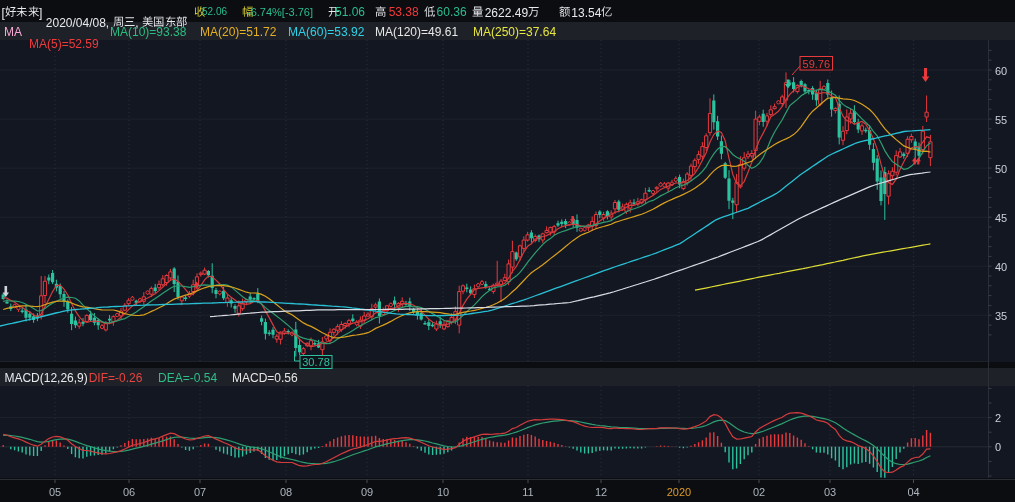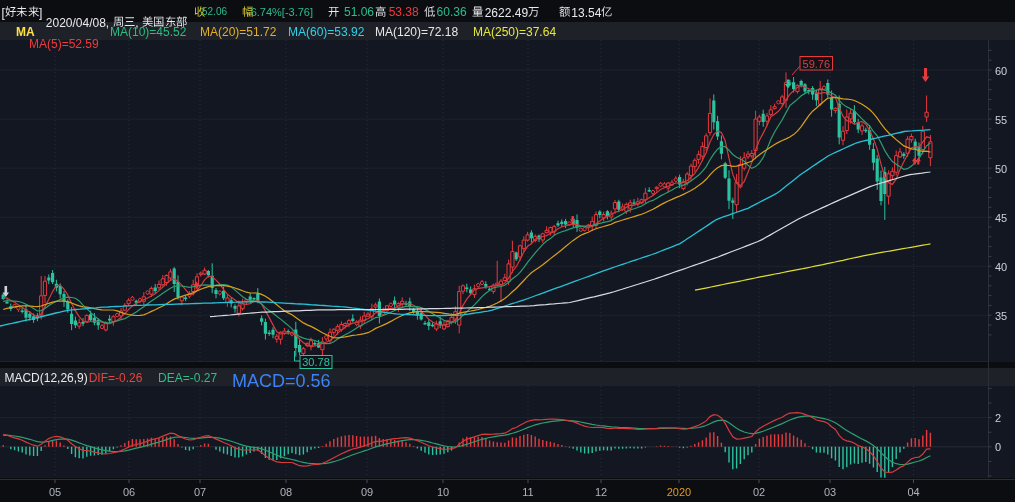--- a/index.html
+++ b/index.html
@@ -195,44 +195,44 @@
         <path transform="translate(0,10.83) scale(0.01140,-0.01140)" d="M549.1903076171875 645.3306884765625H955.8704833984375V574.2091064453125H549.1903076171875ZM577.0499267578125 840.140380859375 653.8516845703125 827.7301025390625Q636.6317138671875 730.6099853515625 610.0466918945312 640.81982421875Q583.461669921875 551.0296630859375 547.0115966796875 474.01953125Q510.5615234375 397.0093994140625 463.0513916015625 337.83935546875Q457.9312744140625 345.9095458984375 448.361083984375 357.90484619140625Q438.7908935546875 369.900146484375 428.440673828125 381.89544677734375Q418.0904541015625 393.8907470703125 409.4102783203125 400.5709228515625Q452.6302490234375 451.8408203125 484.76519775390625 521.1957397460938Q516.900146484375 590.5506591796875 539.9500732421875 671.7105712890625Q563 752.8704833984375 577.0499267578125 840.140380859375ZM811.1295166015625 609.8096923828125 885.421142578125 599.739501953125Q857.981201171875 432.4696044921875 807.8462524414062 303.27459716796875Q757.7113037109375 174.07958984375 676.7713623046875 79.299560546875Q595.8314208984375 -15.48046875 474.9515380859375 -81.0904541015625Q470.6114501953125 -73.4102783203125 462.041259765625 -61.8900146484375Q453.4710693359375 -50.3697509765625 444.120849609375 -38.54449462890625Q434.7706298828125 -26.71923828125 426.48046875 -19.4290771484375Q543.240234375 37.6707763671875 619.9500732421875 125.07562255859375Q696.659912109375 212.48046875 742.1497802734375 333.1302490234375Q787.6396484375 453.780029296875 811.1295166015625 609.8096923828125ZM577.4710693359375 582.4493408203125Q608.52099609375 450.1497802734375 660.7908935546875 332.2901611328125Q713.060791015625 214.4305419921875 788.6356811523438 124.6707763671875Q864.2105712890625 34.9110107421875 964.48046875 -14.9189453125Q955.80029296875 -21.819091796875 945.6450805664062 -32.4493408203125Q935.4898681640625 -43.07958984375 926.7246704101562 -54.4898681640625Q917.95947265625 -65.900146484375 911.83935546875 -75.7503662109375Q809.2293701171875 -19.020263671875 732.7644653320312 76.94464111328125Q656.299560546875 172.9095458984375 603.1396484375 298.42437744140625Q549.979736328125 423.939208984375 515.979736328125 568.6490478515625ZM323.7894287109375 825.3603515625H398.2510986328125V-80.7503662109375H323.7894287109375ZM92.1700439453125 100.0390625 84.539794921875 171.380615234375 118.6302490234375 202.1309814453125 358.240234375 280.720703125Q360.9703369140625 265.140380859375 366.3704833984375 246.41497802734375Q371.7706298828125 227.6895751953125 376.28076171875 215.6693115234375Q289.940673828125 184.83935546875 237.1005859375 165.14434814453125Q184.260498046875 145.4493408203125 155.72540283203125 133.279296875Q127.1903076171875 121.1092529296875 113.65521240234375 113.85418701171875Q100.1201171875 106.59912109375 92.1700439453125 100.0390625ZM92.1700439453125 100.0390625Q89.3900146484375 109.8892822265625 84.24493408203125 122.6895751953125Q79.099853515625 135.4898681640625 73.17474365234375 148.09515380859375Q67.2496337890625 160.700439453125 61.1295166015625 168.9906005859375Q71.859619140625 175.5506591796875 84.07958984375 191.3306884765625Q96.299560546875 207.1107177734375 96.299560546875 236.8907470703125V728.8704833984375H169.76123046875V169.8299560546875Q169.76123046875 169.8299560546875 158.0810546875 163.07489013671875Q146.40087890625 156.31982421875 130.96563720703125 145.19970703125Q115.5303955078125 134.07958984375 103.8502197265625 122.09442138671875Q92.1700439453125 110.1092529296875 92.1700439453125 100.0390625Z" fill="#ddd334"></path>
       </svg></div>
     <div style="position:absolute;left:202px;top:5.0px;font-size:10px;line-height:14px;white-space:pre"><span style="color:#2bbd8d">52.06</span></div>
     <div style="position:absolute;left:242.4px;top:5.0px;font-size:12px;line-height:14px;white-space:pre"><svg width="11.4" height="14.2" viewBox="0 0 11.4 14.2" style="display:inline-block;vertical-align:-2.5px">
         <path transform="translate(0,10.83) scale(0.01140,-0.01140)" d="M197.4493408203125 839.140380859375H262.3306884765625V-79.7503662109375H197.4493408203125ZM66.2293701171875 650.2105712890625H370.0499267578125V582.9891357421875H124.48046875V126.19970703125H66.2293701171875ZM339.95947265625 650.2105712890625H397.04052734375V209.0810546875Q397.04052734375 189.060791015625 392.95550537109375 173.6505126953125Q388.8704833984375 158.240234375 376.140380859375 148.9500732421875Q363.020263671875 140.2698974609375 344.9070336126512 137.90484619140625Q326.79380355342744 135.539794921875 300.6302490234375 135.539794921875Q299.6302490234375 149.340087890625 293.68017578125 168.17547607421875Q287.7301025390625 187.0108642578125 280 200.64111328125Q298.539794921875 200.0311279296875 311.9830551147461 200.0311279296875Q325.4263153076172 200.0311279296875 331.1295166015625 200.0311279296875Q339.95947265625 200.64111328125 339.95947265625 210.64111328125ZM431.020263671875 788.3306884765625H951.7301025390625V725.3994140625H431.020263671875ZM547.7113037109375 595.2091064453125V479.16064453125H830.5491943359375V595.2091064453125ZM481.8299560546875 653.8502197265625H897.7706298828125V420.299560546875H481.8299560546875ZM470.9906005859375 178.7706298828125H913.43994140625V118.3494873046875H470.9906005859375ZM469.820556640625 14.8907470703125H913.8299560546875V-46.0904541015625H469.820556640625ZM436.780029296875 343.260498046875H938.700439453125V-77.140380859375H868.7489013671875V282.279296875H505.00146484375V-79.580322265625H436.780029296875ZM648.4696044921875 311.219970703125H713.3509521484375V-26.5101318359375H648.4696044921875Z" fill="#ddd334"></path>
       </svg></div>
     <div style="position:absolute;left:247px;top:5.0px;font-size:11px;line-height:14px;white-space:pre"><span style="color:#2bbd8d">-6.74%[-3.76]</span></div>
     <div style="position:absolute;left:328.0px;top:5.0px;font-size:12px;line-height:14px;white-space:pre"><svg width="11.4" height="14.2" viewBox="0 0 11.4 14.2" style="display:inline-block;vertical-align:-2.5px">
         <path transform="translate(0,10.83) scale(0.01140,-0.01140)" d="M89.4696044921875 774.7706298828125H917.7503662109375V703.0390625H89.4696044921875ZM52.3697509765625 417.6005859375H949.4102783203125V345.698974609375H52.3697509765625ZM648.59912109375 737.299560546875H725.9609375V-80.7503662109375H648.59912109375ZM292.71923828125 737.51953125H368.9110107421875V460.56005859375Q368.9110107421875 387.9500732421875 360.9110107421875 314.19500732421875Q352.9110107421875 240.43994140625 327.4110107421875 169.90484619140625Q301.9110107421875 99.3697509765625 250.71600341796875 34.919677734375Q199.52099609375 -29.5303955078125 113.52099609375 -83.5303955078125Q107.2308349609375 -74.460205078125 96.90557861328125 -64.3299560546875Q86.580322265625 -54.19970703125 75.36505126953125 -44.15447998046875Q64.1497802734375 -34.1092529296875 54.299560546875 -28.2091064453125Q135.179443359375 21.6707763671875 182.92437744140625 79.720703125Q230.6693115234375 137.7706298828125 254.3892822265625 200.9305419921875Q278.1092529296875 264.0904541015625 285.41424560546875 330.16534423828125Q292.71923828125 396.240234375 292.71923828125 460.9500732421875Z" fill="#e8eaee"></path>
       </svg></div>
-    <div style="position:absolute;left:344px;top:5.0px;font-size:12px;line-height:14px;white-space:pre"><span style="color:#2bbd8d">51.06</span></div>
+    <div style="position:absolute;left:335px;top:5.0px;font-size:12px;line-height:14px;white-space:pre"><span style="color:#2bbd8d">51.06</span></div>
     <div style="position:absolute;left:375.4px;top:5.0px;font-size:12px;line-height:14px;white-space:pre"><svg width="11.4" height="14.2" viewBox="0 0 11.4 14.2" style="display:inline-block;vertical-align:-2.5px">
         <path transform="translate(0,10.83) scale(0.01140,-0.01140)" d="M59.31982421875 735.6707763671875H937.2901611328125V670.179443359375H59.31982421875ZM285.8408203125 558.7691650390625V468.04052734375H718.7691650390625V558.7691650390625ZM210.9891357421875 614.1201171875H796.52099609375V413.299560546875H210.9891357421875ZM95.739501953125 357.2901611328125H881.1201171875V293.9688720703125H168.421142578125V-79.140380859375H95.739501953125ZM830.018798828125 357.2901611328125H905.04052734375V-0.3292236328125Q905.04052734375 -28.0296630859375 897.2254028320312 -41.3798828125Q889.4102783203125 -54.7301025390625 868.6099853515625 -62.8502197265625Q848.8096923828125 -69.580322265625 816.0944213867188 -70.8603515625Q783.379150390625 -72.140380859375 734.698974609375 -71.7503662109375Q732.138916015625 -58.7301025390625 725.1287841796875 -42.84478759765625Q718.11865234375 -26.95947265625 710.99853515625 -15.3292236328125Q733.0484619140625 -15.71923828125 754.218505859375 -16.1092529296875Q775.3885498046875 -16.499267578125 791.338623046875 -16.30426025390625Q807.2886962890625 -16.1092529296875 812.6787109375 -16.1092529296875Q830.018798828125 -15.499267578125 830.018798828125 -0.5491943359375ZM440.59912109375 826.3900146484375 513.301025390625 843.260498046875Q526.6910400390625 811.6505126953125 540.2510986328125 773.8704833984375Q553.8111572265625 736.0904541015625 559.981201171875 711.5303955078125L483.1591796875 689.2698974609375Q477.1591796875 715.659912109375 464.57415771484375 754.6349487304688Q451.9891357421875 793.6099853515625 440.59912109375 826.3900146484375ZM320.500732421875 234.5897216796875H705.6302490234375V28.6490478515625H320.500732421875V84.56005859375H638.4088134765625V178.6787109375H320.500732421875ZM281.3697509765625 234.5897216796875H351.9312744140625V-21.380615234375H281.3697509765625Z" fill="#e8eaee"></path>
       </svg></div>
     <div style="position:absolute;left:388.7px;top:5.0px;font-size:12px;line-height:14px;white-space:pre"><span style="color:#f13b3b">53.38</span></div>
     <div style="position:absolute;left:424.1px;top:5.0px;font-size:12px;line-height:14px;white-space:pre"><svg width="11.4" height="14.2" viewBox="0 0 11.4 14.2" style="display:inline-block;vertical-align:-2.5px">
         <path transform="translate(0,10.83) scale(0.01140,-0.01140)" d="M264.8690185546875 836.3603515625 335.9906005859375 815.4898681640625Q304.16064453125 729.1497802734375 261.13568115234375 644.07958984375Q218.1107177734375 559.0093994140625 168.000732421875 483.85418701171875Q117.8907470703125 408.698974609375 64.28076171875 350.9688720703125Q60.720703125 359.819091796875 53.320556640625 374.0694580078125Q45.92041015625 388.31982421875 37.6302490234375 403.0701904296875Q29.340087890625 417.820556640625 22.219970703125 426.060791015625Q71.1497802734375 476.500732421875 116.16461181640625 542.2456665039062Q161.179443359375 607.9906005859375 199.58428955078125 683.3455200195312Q237.9891357421875 758.700439453125 264.8690185546875 836.3603515625ZM167.51953125 578.6396484375 238.201171875 649.9312744140625 239.421142578125 648.9312744140625V-78.140380859375H167.51953125ZM426.861083984375 455.620849609375H951.0701904296875V385.279296875H426.861083984375ZM846.219970703125 837.6505126953125 909.981201171875 777.819091796875Q841.40087890625 754.47900390625 755.8306884765625 734.0039672851562Q670.260498046875 713.5289306640625 578.8353881835938 697.4189453125Q487.4102783203125 681.3089599609375 400.0701904296875 669.0889892578125Q397.900146484375 682.279296875 390.5 701.2847290039062Q383.099853515625 720.2901611328125 376.19970703125 731.700439453125Q460.759765625 744.3104248046875 548.759765625 761.1154174804688Q636.759765625 777.92041015625 714.539794921875 797.5054321289062Q792.31982421875 817.0904541015625 846.219970703125 837.6505126953125ZM652.0499267578125 743.499267578125H723.9515380859375Q727.781494140625 596.7098388671875 740.0513916015625 465.9102783203125Q752.3212890625 335.1107177734375 771.4461059570312 234.9110107421875Q790.5709228515625 134.7113037109375 816.380615234375 76.8914794921875Q842.1903076171875 19.0716552734375 873.31982421875 17.8516845703125Q887.419677734375 17.24169921875 897.1895751953125 55.00146484375Q906.95947265625 92.76123046875 912.3994140625 162.0108642578125Q919.1295166015625 155.3306884765625 929.479736328125 147.3704833984375Q939.8299560546875 139.4102783203125 950.18017578125 133.2301025390625Q960.5303955078125 127.0499267578125 967.260498046875 124.099853515625Q957.92041015625 48.0296630859375 943.3252563476562 5.359619140625Q928.7301025390625 -37.3104248046875 911.0249633789062 -54.22540283203125Q893.31982421875 -71.140380859375 873.539794921875 -71.140380859375Q827.9298095703125 -70.5303955078125 793.31982421875 -29.260498046875Q758.7098388671875 12.0093994140625 734.099853515625 86.279296875Q709.4898681640625 160.5491943359375 692.9898681640625 262.09912109375Q676.4898681640625 363.6490478515625 666.5748901367188 485.73406982421875Q656.659912109375 607.819091796875 652.0499267578125 743.499267578125ZM362.900146484375 -83.92041015625 357.8299560546875 -22.4290771484375 389.92041015625 4.3212890625 588.4898681640625 54.3509521484375Q587.7098388671875 40.380615234375 588.2098388671875 21.5701904296875Q588.7098388671875 2.759765625 590.4898681640625 -9.260498046875Q521.7301025390625 -28.5303955078125 479.5701904296875 -41.3603515625Q437.4102783203125 -54.1903076171875 414.4102783203125 -61.88531494140625Q391.4102783203125 -69.580322265625 380.240234375 -74.66534423828125Q369.0701904296875 -79.7503662109375 362.900146484375 -83.92041015625ZM362.900146484375 -83.92041015625Q361.1201171875 -74.8502197265625 356.56005859375 -62.91497802734375Q352 -50.979736328125 346.159912109375 -39.43450927734375Q340.31982421875 -27.8892822265625 334.979736328125 -20.7691650390625Q347.539794921875 -15.2091064453125 361.8697509765625 -2.0390625Q376.19970703125 11.1309814453125 376.19970703125 39.9110107421875V730.92041015625L447.1512451171875 710.8299560546875V-21.6895751953125Q447.1512451171875 -21.6895751953125 434.361083984375 -27.7496337890625Q421.5709228515625 -33.8096923828125 405.02569580078125 -43.4298095703125Q388.48046875 -53.0499267578125 375.6903076171875 -63.64508056640625Q362.900146484375 -74.240234375 362.900146484375 -83.92041015625ZM577.6895751953125 130.80029296875 632.940673828125 148.16064453125Q650.380615234375 118.04052734375 667.9906005859375 83.0303955078125Q685.6005859375 48.020263671875 700.9055786132812 15.20513916015625Q716.2105712890625 -17.6099853515625 724.6005859375 -42.56005859375L666.0093994140625 -64.48046875Q659.0093994140625 -39.140380859375 644.3994140625 -5.32525634765625Q629.7894287109375 28.4898681640625 612.45947265625 64.3900146484375Q595.1295166015625 100.2901611328125 577.6895751953125 130.80029296875Z" fill="#e8eaee"></path>
       </svg></div>
     <div style="position:absolute;left:436.6px;top:5.0px;font-size:12px;line-height:14px;white-space:pre"><span style="color:#2bbd8d">60.36</span></div>
     <div style="position:absolute;left:472.0px;top:5.0px;font-size:12px;line-height:14px;white-space:pre"><svg width="11.4" height="14.2" viewBox="0 0 11.4 14.2" style="display:inline-block;vertical-align:-2.5px">
         <path transform="translate(0,10.83) scale(0.01140,-0.01140)" d="M249.6114501953125 665.1700439453125V609.620849609375H747.098388671875V665.1700439453125ZM249.6114501953125 762.9298095703125V708.6005859375H747.098388671875V762.9298095703125ZM177.31982421875 807.92041015625H822.1201171875V564.6302490234375H177.31982421875ZM230.0513916015625 272.539794921875V215.380615234375H777.3682861328125V272.539794921875ZM230.0513916015625 373.299560546875V317.3603515625H777.3682861328125V373.299560546875ZM159.31982421875 420.0701904296875H851.43994140625V169.219970703125H159.31982421875ZM461.939208984375 403.1700439453125H535.2308349609375V-27.2698974609375H461.939208984375ZM52.3697509765625 522.3306884765625H949.4102783203125V464.6396484375H52.3697509765625ZM131.1201171875 114.060791015625H873.31982421875V61.2698974609375H131.1201171875ZM46.8798828125 3.1107177734375H954.900146484375V-55.140380859375H46.8798828125Z" fill="#e8eaee"></path>
       </svg></div>
     <div style="position:absolute;left:484.7px;top:5.0px;font-size:12px;line-height:14px;white-space:pre"><span style="color:#e8eaee">2622.49</span><svg width="11.4" height="14.2" viewBox="0 0 11.4 14.2" style="display:inline-block;vertical-align:-2.5px">
         <path transform="translate(0,10.83) scale(0.01140,-0.01140)" d="M62.4898681640625 764.9906005859375H938.5101318359375V691.3089599609375H62.4898681640625ZM374.900146484375 486.6505126953125H795.83935546875V413.7489013671875H374.900146484375ZM769.6787109375 486.6505126953125H847.04052734375Q847.04052734375 486.6505126953125 846.8455200195312 479.72540283203125Q846.6505126953125 472.80029296875 846.4555053710938 463.900146484375Q846.260498046875 455 845.8704833984375 449.659912109375Q839.6505126953125 328.1201171875 832.54052734375 242.8502197265625Q825.4305419921875 157.580322265625 817.1255493164062 101.05535888671875Q808.820556640625 44.5303955078125 797.820556640625 11.94537353515625Q786.820556640625 -20.6396484375 772.4305419921875 -36.19970703125Q754.7503662109375 -55.43994140625 734.68017578125 -62.6700439453125Q714.6099853515625 -69.900146484375 685.539794921875 -72.460205078125Q658.19970703125 -74.6302490234375 609.479736328125 -73.71527099609375Q560.759765625 -72.80029296875 509.31982421875 -69.9703369140625Q507.9298095703125 -53 501.05462646484375 -32.43450927734375Q494.179443359375 -11.8690185546875 482.939208984375 4.101318359375Q539.0390625 -1.11865234375 588.198974609375 -2.11865234375Q637.35888671875 -3.11865234375 657.3089599609375 -3.11865234375Q675.138916015625 -3.7286376953125 685.8339233398438 -1.2286376953125Q696.5289306640625 1.2713623046875 704.698974609375 9.0513916015625Q721.5289306640625 23.88134765625 733.0538940429688 74.01629638671875Q744.578857421875 124.1512451171875 753.4088134765625 221.301025390625Q762.23876953125 318.4508056640625 769.6787109375 473.020263671875ZM333.218505859375 705.2091064453125H410.9703369140625Q408.580322265625 620.2091064453125 402.38531494140625 530.5491943359375Q396.1903076171875 440.8892822265625 378.88531494140625 352.8994140625Q361.580322265625 264.9095458984375 327.55535888671875 184.33465576171875Q293.5303955078125 103.759765625 235.48046875 35.73480224609375Q177.4305419921875 -32.2901611328125 88.5506591796875 -81.6302490234375Q79.8704833984375 -66.8798828125 63.900146484375 -50.87445068359375Q47.9298095703125 -34.8690185546875 33.5694580078125 -23.8487548828125Q118.71923828125 21.3712158203125 173.4290771484375 84.49603271484375Q228.138916015625 147.620849609375 259.71380615234375 222.6005859375Q291.2886962890625 297.580322265625 306.338623046875 379.47503662109375Q321.3885498046875 461.3697509765625 326.30352783203125 544.239501953125Q331.218505859375 627.1092529296875 333.218505859375 705.2091064453125Z" fill="#e8eaee"></path>
       </svg></div>
     <div style="position:absolute;left:558.6px;top:5.0px;font-size:12px;line-height:14px;white-space:pre"><svg width="11.4" height="14.2" viewBox="0 0 11.4 14.2" style="display:inline-block;vertical-align:-2.5px">
         <path transform="translate(0,10.83) scale(0.01140,-0.01140)" d="M514.56005859375 780.48046875H953.0904541015625V714.0390625H514.56005859375ZM707.0093994140625 742.3494873046875 772.060791015625 726.3292236328125Q757.500732421875 686.9891357421875 742.5256958007812 646.9641723632812Q727.5506591796875 606.939208984375 713.5506591796875 577.939208984375L656.0093994140625 593.95947265625Q665.0093994140625 614.3494873046875 674.5093994140625 640.6544799804688Q684.0093994140625 666.95947265625 693.0093994140625 693.95947265625Q702.0093994140625 720.95947265625 707.0093994140625 742.3494873046875ZM530.979736328125 610.1497802734375H915.720703125V140.2698974609375H849.6693115234375V549.338623046875H595.301025390625V138.31982421875H530.979736328125ZM693.3494873046875 493.0093994140625H758.620849609375Q756.620849609375 368.6895751953125 748.120849609375 274.7496337890625Q739.620849609375 180.8096923828125 713.9508056640625 112.3096923828125Q688.28076171875 43.8096923828125 636.4656372070312 -3.8603515625Q584.6505126953125 -51.5303955078125 496.4102783203125 -83.92041015625Q491.0701904296875 -71.5101318359375 479.52496337890625 -55.759765625Q467.979736328125 -40.0093994140625 457.51953125 -30.939208984375Q539.4696044921875 -2.1092529296875 586.1646118164062 40.16064453125Q632.859619140625 82.4305419921875 655.3845825195312 143.640380859375Q677.9095458984375 204.8502197265625 684.8245239257812 290.91497802734375Q691.739501953125 376.979736328125 693.3494873046875 493.0093994140625ZM737.5101318359375 84.2091064453125 778.180908203125 130.2901611328125Q810.6707763671875 107.020263671875 847.6356811523438 78.94537353515625Q884.6005859375 50.8704833984375 917.6505126953125 23.90557861328125Q950.700439453125 -3.059326171875 971.5303955078125 -24.499267578125L929.9095458984375 -77.3104248046875Q909.2496337890625 -54.8704833984375 876.69970703125 -26.51556396484375Q844.1497802734375 1.83935546875 807.5748901367188 30.999267578125Q771 60.1591796875 737.5101318359375 84.2091064453125ZM61.279296875 743.80029296875H497.1201171875V592.619384765625H428.7286376953125V681.6490478515625H127.3306884765625V592.619384765625H61.279296875ZM126.299560546875 233.31982421875H438.5506591796875V-70.7503662109375H368.7691650390625V172.338623046875H193.740966796875V-72.580322265625H126.299560546875ZM151.659912109375 20.7706298828125H400.07958984375V-40.2105712890625H151.659912109375ZM213.1092529296875 648.979736328125 281.16064453125 636.7894287109375Q251.3104248046875 573.83935546875 203.9102783203125 510.93450927734375Q156.5101318359375 448.0296630859375 84.3900146484375 396.5897216796875Q80.0499267578125 404.2698974609375 72.1497802734375 413.42510986328125Q64.2496337890625 422.580322265625 55.95947265625 431.04052734375Q47.6693115234375 439.500732421875 40.1591796875 443.620849609375Q104.59912109375 486.9906005859375 148.18414306640625 542.9102783203125Q191.7691650390625 598.8299560546875 213.1092529296875 648.979736328125ZM222.3603515625 578.8299560546875H402.9298095703125V520.1888427734375H192.539794921875ZM388.5897216796875 578.8299560546875H404.1700439453125L417.80029296875 581.6099853515625L458.5911865234375 554.83935546875Q421.861083984375 473.1092529296875 360.5709228515625 407.85418701171875Q299.28076171875 342.59912109375 224.04052734375 294.90411376953125Q148.80029296875 247.2091064453125 69.6099853515625 216.7691650390625Q67.219970703125 227.0093994140625 61.7698974609375 239.979736328125Q56.31982421875 252.9500732421875 50.479736328125 265.0303955078125Q44.6396484375 277.1107177734375 38.6895751953125 283.7908935546875Q112.979736328125 309.1107177734375 181.84478759765625 349.73553466796875Q250.7098388671875 390.3603515625 305.12481689453125 445.09515380859375Q359.539794921875 499.8299560546875 388.5897216796875 565.759765625ZM214.1591796875 820.9500732421875 282.40087890625 836.7503662109375Q298.2308349609375 810.020263671875 315.8408203125 777.8151245117188Q333.4508056640625 745.6099853515625 343.060791015625 723.2698974609375L271.47900390625 703.299560546875Q262.6490478515625 726.0296630859375 246.319091796875 759.4298095703125Q229.9891357421875 792.8299560546875 214.1591796875 820.9500732421875ZM148.83935546875 416.1591796875 196.8704833984375 460.900146484375Q233.700439453125 443.0701904296875 275.78546142578125 420.93524169921875Q317.8704833984375 398.80029296875 359.62554931640625 376.27532958984375Q401.380615234375 353.7503662109375 438.02569580078125 332.22540283203125Q474.6707763671875 310.700439453125 501.2308349609375 293.0904541015625L450.4696044921875 240.83935546875Q425.4696044921875 258.4493408203125 389.60455322265625 280.6693115234375Q353.739501953125 302.8892822265625 312.37445068359375 326.499267578125Q271.0093994140625 350.1092529296875 228.7293701171875 373.52423095703125Q186.4493408203125 396.939208984375 148.83935546875 416.1591796875Z" fill="#e8eaee"></path>
       </svg></div>
     <div style="position:absolute;left:571.3px;top:5.0px;font-size:12px;line-height:14px;white-space:pre"><span style="color:#e8eaee">13.54</span><svg width="11.4" height="14.2" viewBox="0 0 11.4 14.2" style="display:inline-block;vertical-align:-2.5px">
         <path transform="translate(0,10.83) scale(0.01140,-0.01140)" d="M389.8798828125 735.861083984375H853.2293701171875V664.1295166015625H389.8798828125ZM839.138916015625 735.861083984375H852.1092529296875L869.859619140625 739.0311279296875L918.16064453125 713.820556640625Q916.380615234375 710.6505126953125 913.1005859375 707.0904541015625Q909.820556640625 703.5303955078125 906.6505126953125 700.3603515625Q797.720703125 577.48046875 720.7308349609375 487.12554931640625Q643.740966796875 396.7706298828125 592.5810546875 333.440673828125Q541.421142578125 270.1107177734375 511.5911865234375 228.500732421875Q481.76123046875 186.8907470703125 467.34625244140625 160.69573974609375Q452.9312744140625 134.500732421875 448.62628173828125 118.6107177734375Q444.3212890625 102.720703125 444.3212890625 90.940673828125Q444.3212890625 62.940673828125 470.17620849609375 50.440673828125Q496.0311279296875 37.940673828125 538.201171875 37.940673828125L799.4493408203125 37.3306884765625Q825.8892822265625 37.3306884765625 840.0842895507812 52.380615234375Q854.279296875 67.4305419921875 860.559326171875 110.92041015625Q866.83935546875 154.4102783203125 869.4493408203125 238.7301025390625Q883.8096923828125 230.43994140625 903.06005859375 223.84478759765625Q922.3104248046875 217.2496337890625 937.6707763671875 214.299560546875Q933.500732421875 135.179443359375 924.6856079101562 85.83935546875Q915.8704833984375 36.499267578125 900.2152709960938 10.24420166015625Q884.56005859375 -16.0108642578125 858.9547729492188 -25.48590087890625Q833.3494873046875 -34.9609375 795.379150390625 -34.9609375H543.0311279296875Q453.4102783203125 -34.9609375 411.24493408203125 -3.23553466796875Q369.07958984375 28.4898681640625 369.07958984375 83.3104248046875Q369.07958984375 99.4305419921875 373.07958984375 118.96563720703125Q377.07958984375 138.500732421875 391.49456787109375 167.64581298828125Q405.9095458984375 196.7908935546875 435.93450927734375 242.15594482421875Q465.95947265625 287.52099609375 517.5093994140625 353.99603271484375Q569.059326171875 420.4710693359375 647.939208984375 514.361083984375Q726.819091796875 608.2510986328125 839.138916015625 735.861083984375ZM279.8487548828125 837.580322265625 350.3603515625 815.9298095703125Q317.7503662109375 731.539794921875 274.05535888671875 648.8096923828125Q230.3603515625 566.07958984375 179.4703369140625 493.26446533203125Q128.580322265625 420.4493408203125 74.1903076171875 364.279296875Q70.6302490234375 373.1295166015625 62.92510986328125 387.18487548828125Q55.219970703125 401.240234375 46.73480224609375 415.79559326171875Q38.2496337890625 430.3509521484375 31.1295166015625 438.5911865234375Q80.83935546875 487.4710693359375 126.8292236328125 551.2659301757812Q172.819091796875 615.060791015625 212.198974609375 688.4656372070312Q251.578857421875 761.8704833984375 279.8487548828125 837.580322265625ZM182.798828125 594.499267578125 254.260498046875 665.9609375 255.48046875 664.9609375V-77.5303955078125H182.798828125Z" fill="#e8eaee"></path>
       </svg></div>
-    <div style="position:absolute;left:16px;top:25px;font-size:12px;font-weight:bold;color:#fde047">MA</div>
+    <div style="position:absolute;left:4px;top:25px;font-size:12px;font-weight:normal;color:#f9a8d4">MA</div>
     <div style="position:absolute;left:29px;top:37px;font-size:12px;color:#f13b3b">MA(5)=52.59</div>
-    <div style="position:absolute;left:110px;top:25px;font-size:12px;color:#2abd81">MA(10)=45.52</div>
+    <div style="position:absolute;left:110px;top:25px;font-size:12px;color:#2abd81">MA(10)=93.38</div>
     <div style="position:absolute;left:200px;top:25px;font-size:12px;color:#e5b021">MA(20)=51.72</div>
     <div style="position:absolute;left:288px;top:25px;font-size:12px;color:#2ed3e9">MA(60)=53.92</div>
-    <div style="position:absolute;left:375px;top:25px;font-size:12px;color:#e8e8e8">MA(120)=72.18</div>
+    <div style="position:absolute;left:375px;top:25px;font-size:12px;color:#e8e8e8">MA(120)=49.61</div>
     <div style="position:absolute;left:473px;top:25px;font-size:12px;color:#e7e73f">MA(250)=37.64</div>
     <div style="position:absolute;left:4.4px;top:371px;font-size:12px;color:#e8eaee">MACD(12,26,9)</div>
     <div style="position:absolute;left:88.7px;top:371px;font-size:12px;color:#e9443f">DIF=-0.26</div>
-    <div style="position:absolute;left:158.1px;top:371px;font-size:12px;color:#2cbf87">DEA=-0.27</div>
-    <div style="position:absolute;left:232.0px;top:371px;font-size:18px;color:#3b82f6">MACD=0.56</div>
+    <div style="position:absolute;left:158.1px;top:371px;font-size:12px;color:#2cbf87">DEA=-0.54</div>
+    <div style="position:absolute;left:232.0px;top:371px;font-size:12px;color:#e5e5e5">MACD=0.56</div>
 </div>
 </body></html>

